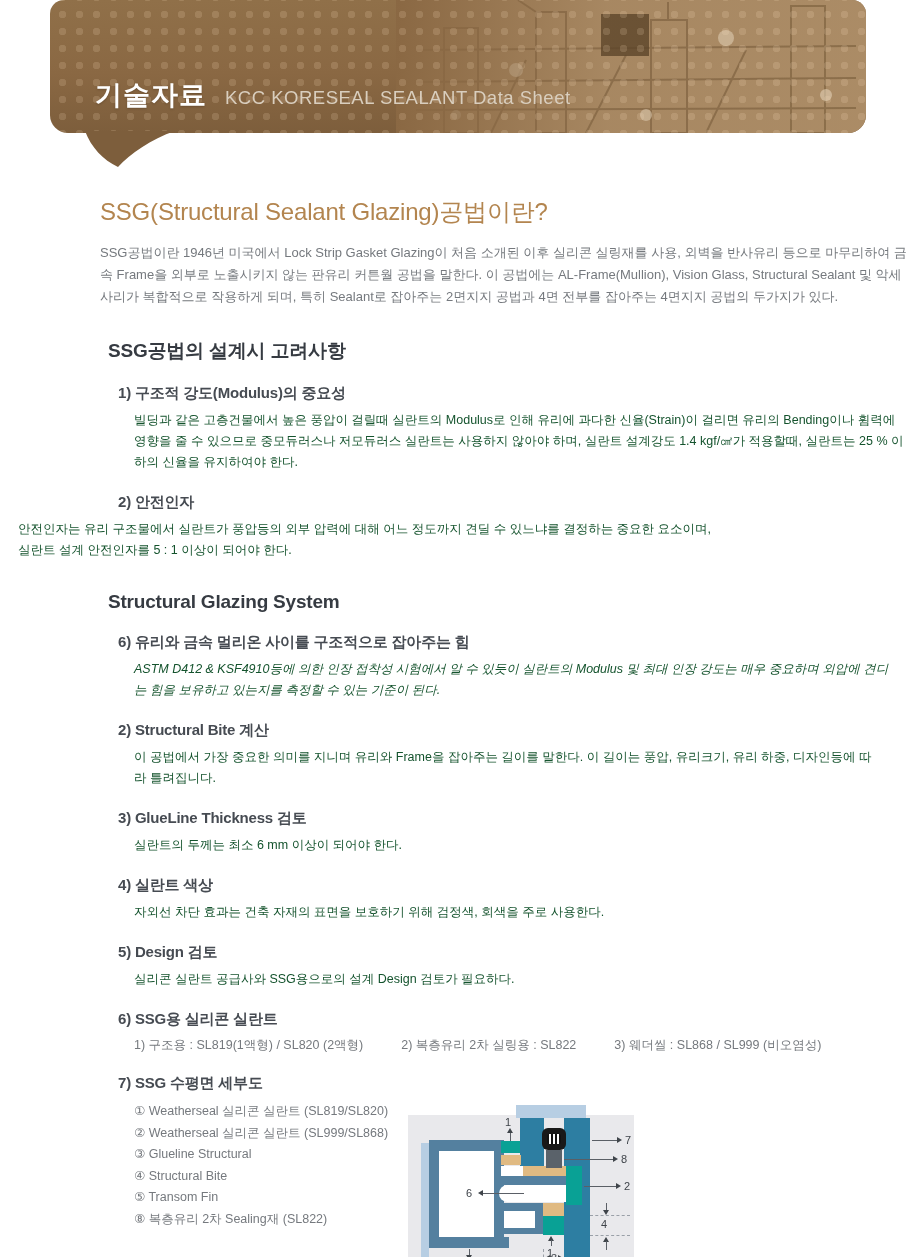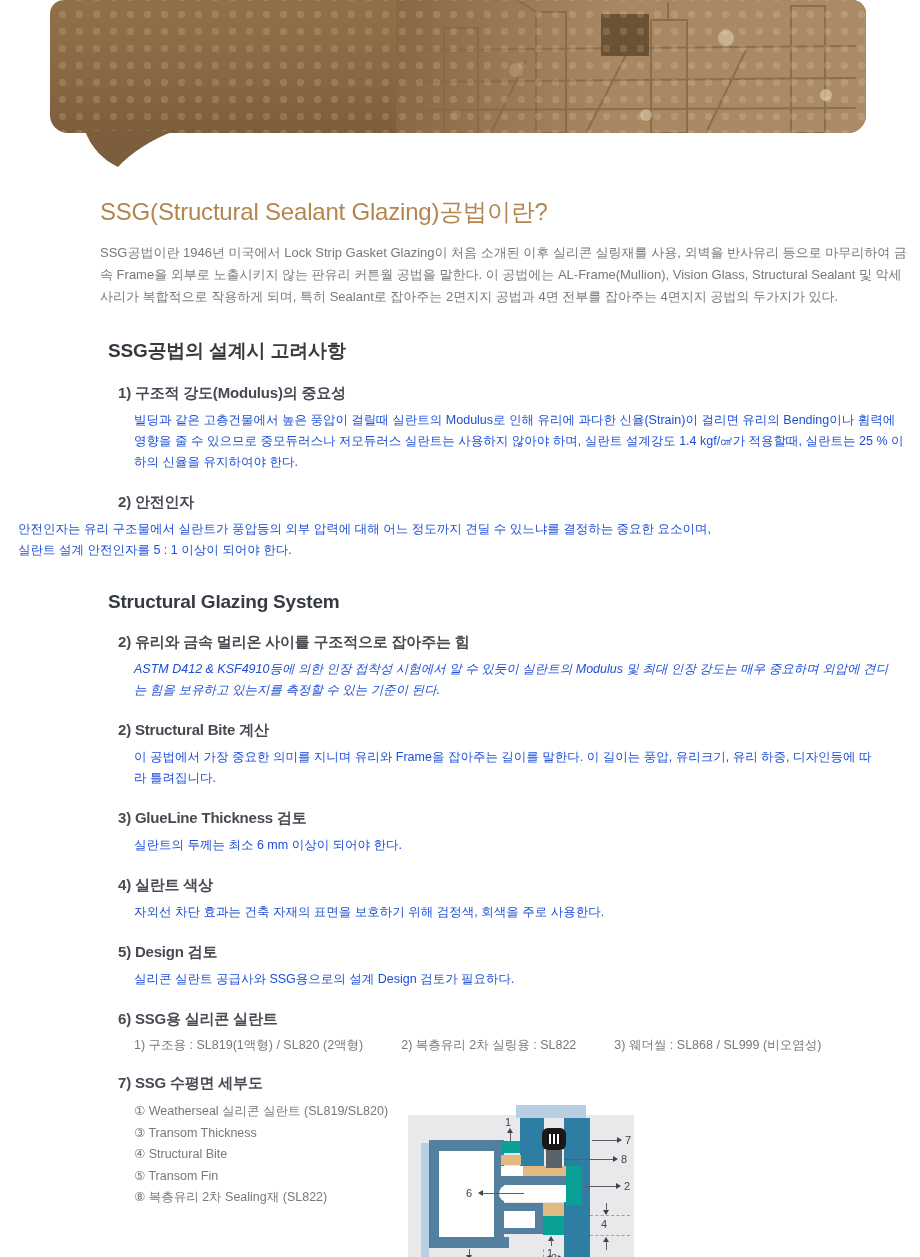--- a/index.html
+++ b/index.html
@@ -25,21 +25,21 @@
   }
   .banner-text{position:absolute;left:45px;bottom:20px;display:flex;align-items:baseline;gap:18px;}
   .banner-title{color:#ffffff;font-size:27px;font-weight:bold;letter-spacing:1px;text-shadow:0 1px 2px rgba(60,40,20,.35);}
   .banner-subtitle{color:#d9cebe;font-size:18.5px;letter-spacing:.5px;}
   .banner-tail{position:absolute;left:85px;top:131px;}
   
   .main-title{margin:26px 0 0 100px;font-size:24px;font-weight:normal;color:#b3854f;letter-spacing:-0.2px;}
   .intro{margin:14px 0 0 100px;width:814px;font-size:13px;line-height:22px;color:#75797e;}
   h2.sec{margin:30px 0 0 108px;font-size:19px;font-weight:bold;color:#363b42;letter-spacing:-0.2px;}
   h3.sub{margin:20px 0 0 118px;font-size:15px;font-weight:bold;color:#464b52;letter-spacing:-0.2px;}
-  p.body{margin:7px 40px 0 134px;font-size:12.5px;line-height:21px;color:#1d4ed8;}
+  p.body{margin:7px 40px 0 134px;font-size:12.5px;line-height:21px;color:#14532d;}
   .types-row{display:flex;gap:38px;margin:8px 0 0 134px;font-size:12.5px;color:#75797e;}
   
   .detail-row{display:flex;align-items:flex-start;margin:8px 0 0 134px;}
   .legend{width:272px;font-size:12.5px;line-height:21.5px;color:#75797e;}
   .legend div{white-space:nowrap;}
   .diagram{position:relative;width:232px;height:182px;margin-top:2px;}
   .diagram *{position:absolute;box-sizing:border-box;}
   .dg-bg{left:2px;top:12px;width:226px;height:166px;background:#e9e9ec;}
   .pale{background:#b7cee3;}
   .steel{background:#54809f;}
@@ -94,37 +94,41 @@
         <defs>
           <linearGradient id="fade" x1="0" y1="0" x2="1" y2="0">
             <stop offset="0" stop-color="#8a6843" stop-opacity="1"></stop>
             <stop offset="0.45" stop-color="#8a6843" stop-opacity="0.25"></stop>
             <stop offset="1" stop-color="#8a6843" stop-opacity="0.15"></stop>
           </linearGradient>
         </defs>
       </svg>
     </div>
     <div class="banner-dots"></div>
+    <div class="banner-text">
+      <span class="banner-title">기술자료</span>
+      <span class="banner-subtitle">KCC KORESEAL SEALANT Data Sheet</span>
+    </div>
   </div>
   <svg class="banner-tail" width="90" height="38" viewBox="0 0 90 38">
     <path d="M0,0 C6,16 18,29 33,36 C45,23 66,8 90,0 Z" fill="#7d5e3c"></path>
   </svg>
 </div>
 
 <h1 class="main-title">SSG(Structural Sealant Glazing)공법이란?</h1>
 <p class="intro">SSG공법이란 1946년 미국에서 Lock Strip Gasket Glazing이 처음 소개된 이후 실리콘 실링재를 사용, 외벽을 반사유리 등으로 마무리하여 금속 Frame을 외부로 노출시키지 않는 판유리 커튼월 공법을 말한다. 이 공법에는 AL-Frame(Mullion), Vision Glass, Structural Sealant 및 악세사리가 복합적으로 작용하게 되며, 특히 Sealant로 잡아주는 2면지지 공법과 4면 전부를 잡아주는 4면지지 공법의 두가지가 있다.</p>
 
 <h2 class="sec">SSG공법의 설계시 고려사항</h2>
 <h3 class="sub">1) 구조적 강도(Modulus)의 중요성</h3>
 <p class="body" style="width:770px;">빌딩과 같은 고층건물에서 높은 풍압이 걸릴때 실란트의 Modulus로 인해 유리에 과다한 신율(Strain)이 걸리면 유리의 Bending이나 휨력에 영향을 줄 수 있으므로 중모듀러스나 저모듀러스 실란트는 사용하지 않아야 하며, 실란트 설계강도 1.4 kgf/㎠가 적용할때, 실란트는 25 % 이하의 신율을 유지하여야 한다.</p>
 <h3 class="sub">2) 안전인자</h3>
 <p class="body" style="width:700px;margin-left:18px;">안전인자는 유리 구조물에서 실란트가 풍압등의 외부 압력에 대해 어느 정도까지 견딜 수 있느냐를 결정하는 중요한 요소이며, 실란트 설계 안전인자를 5 : 1 이상이 되어야 한다.</p>
 
 <h2 class="sec">Structural Glazing System</h2>
-<h3 class="sub">2) 유리와 금속 멀리온 사이를 구조적으로 잡아주는 힘</h3>
+<h3 class="sub">6) 유리와 금속 멀리온 사이를 구조적으로 잡아주는 힘</h3>
 <p class="body" style="width:760px;font-style:italic;">ASTM D412 &amp; KSF4910등에 의한 인장 접착성 시험에서 알 수 있듯이 실란트의 Modulus 및 최대 인장 강도는 매우 중요하며 외압에 견디는 힘을 보유하고 있는지를 측정할 수 있는 기준이 된다.</p>
 <h3 class="sub">2) Structural Bite 계산</h3>
 <p class="body">이 공법에서 가장 중요한 의미를 지니며 유리와 Frame을 잡아주는 길이를 말한다. 이 길이는 풍압, 유리크기, 유리 하중, 디자인등에 따라 틀려집니다.</p>
 <h3 class="sub">3) GlueLine Thickness 검토</h3>
 <p class="body">실란트의 두께는 최소 6 mm 이상이 되어야 한다.</p>
 <h3 class="sub">4) 실란트 색상</h3>
 <p class="body">자외선 차단 효과는 건축 자재의 표면을 보호하기 위해 검정색, 회색을 주로 사용한다.</p>
 <h3 class="sub">5) Design 검토</h3>
 <p class="body">실리콘 실란트 공급사와 SSG용으로의 설계 Design 검토가 필요하다.</p>
 
@@ -132,21 +136,22 @@
 <div class="types-row">
   <span>1) 구조용 : SL819(1액형) / SL820 (2액형)</span>
   <span>2) 복층유리 2차 실링용 : SL822</span>
   <span>3) 웨더씰 : SL868 / SL999 (비오염성)</span>
 </div>
 
 <h3 class="sub">7) SSG 수평면 세부도</h3>
 <div class="detail-row">
   <div class="legend">
     <div>① Weatherseal 실리콘 실란트 (SL819/SL820)</div>
-    <div>③ Transom Thickness</div>
+    <div>② Weatherseal 실리콘 실란트 (SL999/SL868)</div>
+    <div>③ Glueline Structural</div>
     <div>④ Structural Bite</div>
     <div>⑤ Transom Fin</div>
     <div>⑧ 복층유리 2차 Sealing재 (SL822)</div>
   </div>
 
   <div class="diagram">
     <div class="dg-bg"></div>
 
     <div class="pale" style="left:110px;top:2px;width:70px;height:13px;"></div>
     <div class="glass" style="left:114px;top:15px;width:24px;height:52px;"></div>

